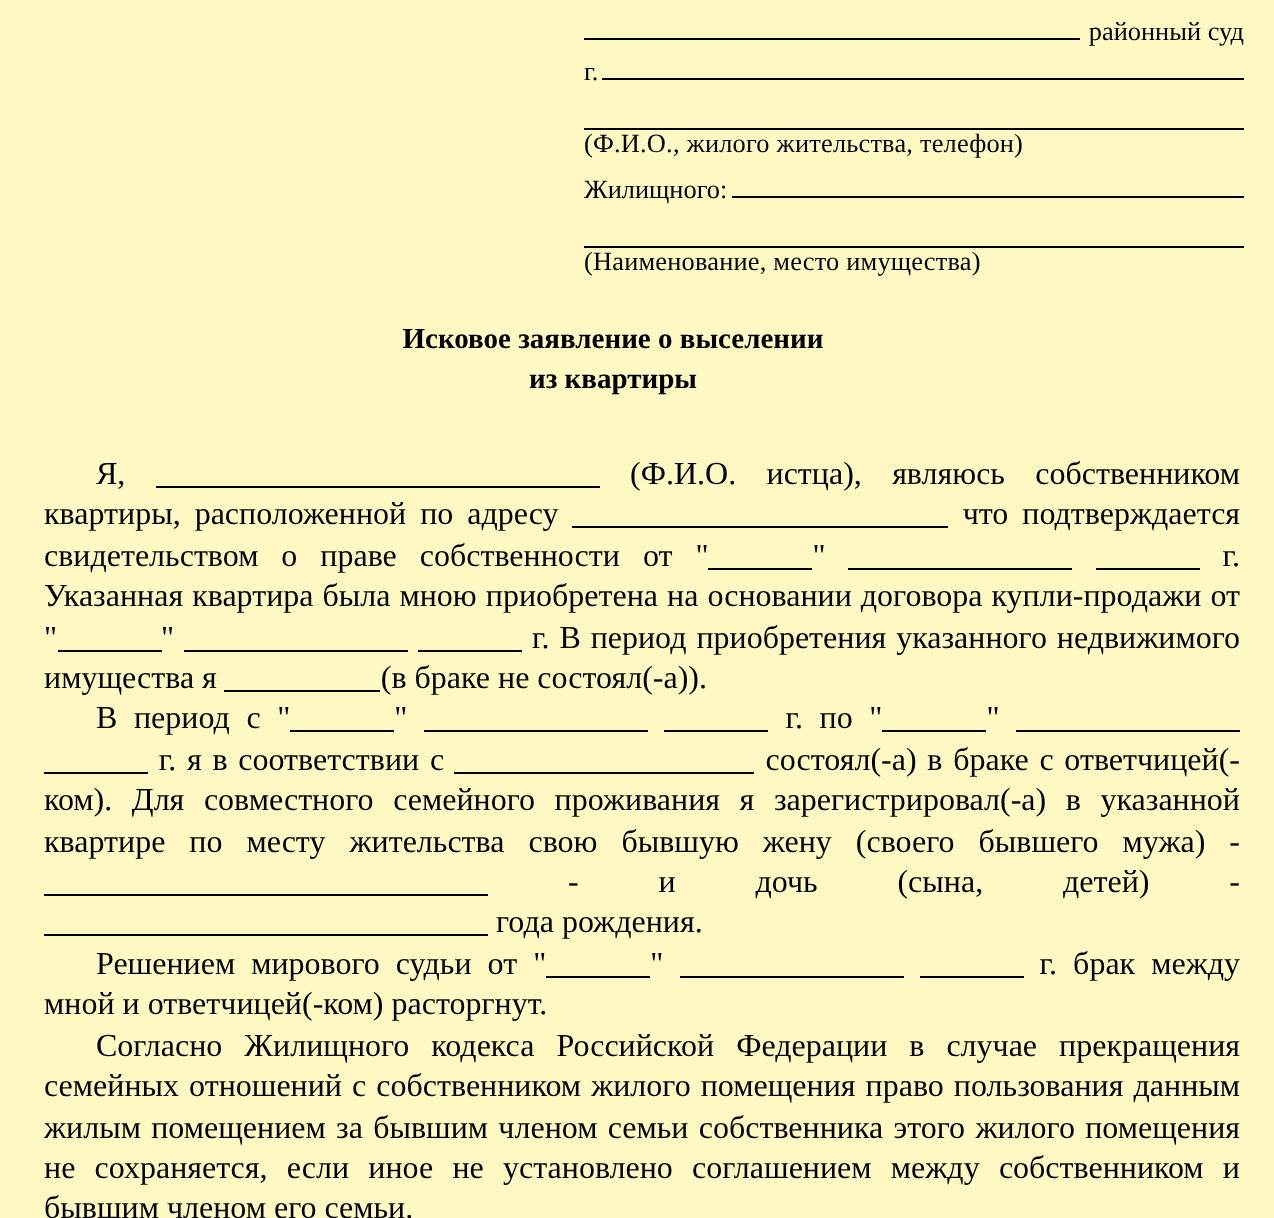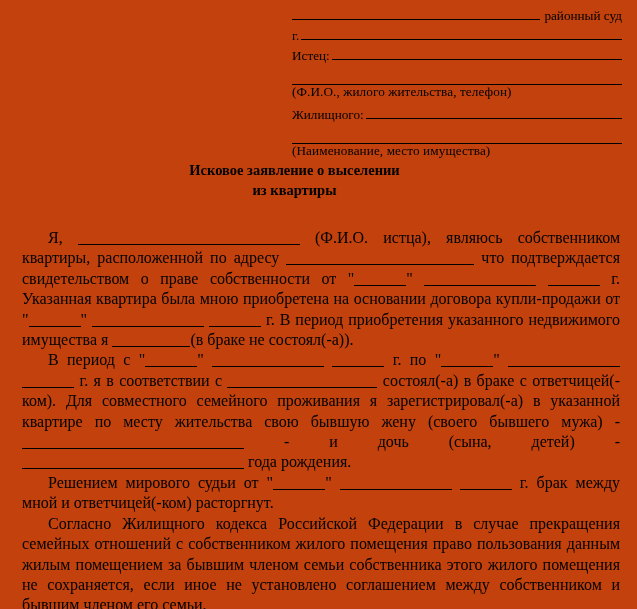--- a/index.html
+++ b/index.html
@@ -13,21 +13,21 @@
     height: 609px;
     overflow: hidden;
     font-family: "Liberation Serif", "DejaVu Serif", serif;
     color: #000000;
     -webkit-font-smoothing: none;
   }
   .page {
     position: relative;
     width: 637px;
     height: 609px;
-    background: #c2410c;
+    background: #fef9c3;
     overflow: hidden;
   }
 
   
   .header-block {
     position: absolute;
     left: 292px;
     top: 6px;
     width: 330px;
     font-size: 13.2px;
@@ -60,21 +60,21 @@
   }
   .hdr-caption {
     height: 20px;
     white-space: nowrap;
     letter-spacing: 0.1px;
   }
 
   
   .doc-title {
     position: absolute;
-    left: 0;
+    left: 12px;
     top: 160px;
     width: 589px;
     text-align: center;
     font-weight: bold;
     font-size: 14.5px;
     line-height: 20px;
   }
   .doc-title .t2 { display: block; }
 
   
@@ -118,24 +118,20 @@
     <div class="hdr-line">
       <span class="rule"></span>
       <span class="tail">районный суд</span>
     </div>
 
     <div class="hdr-line">
       <span class="lbl">г.</span>
       <span class="rule"></span>
     </div>
 
-    <div class="hdr-line">
-      <span class="lbl">Истец:</span>
-      <span class="rule"></span>
-    </div>
 
     <div class="hdr-rule-full"></div>
 
     <div class="hdr-caption">(Ф.И.О., жилого жительства, телефон)</div>
 
     <div class="hdr-line">
       <span class="lbl">Жилищного:</span>
       <span class="rule"></span>
     </div>
 

